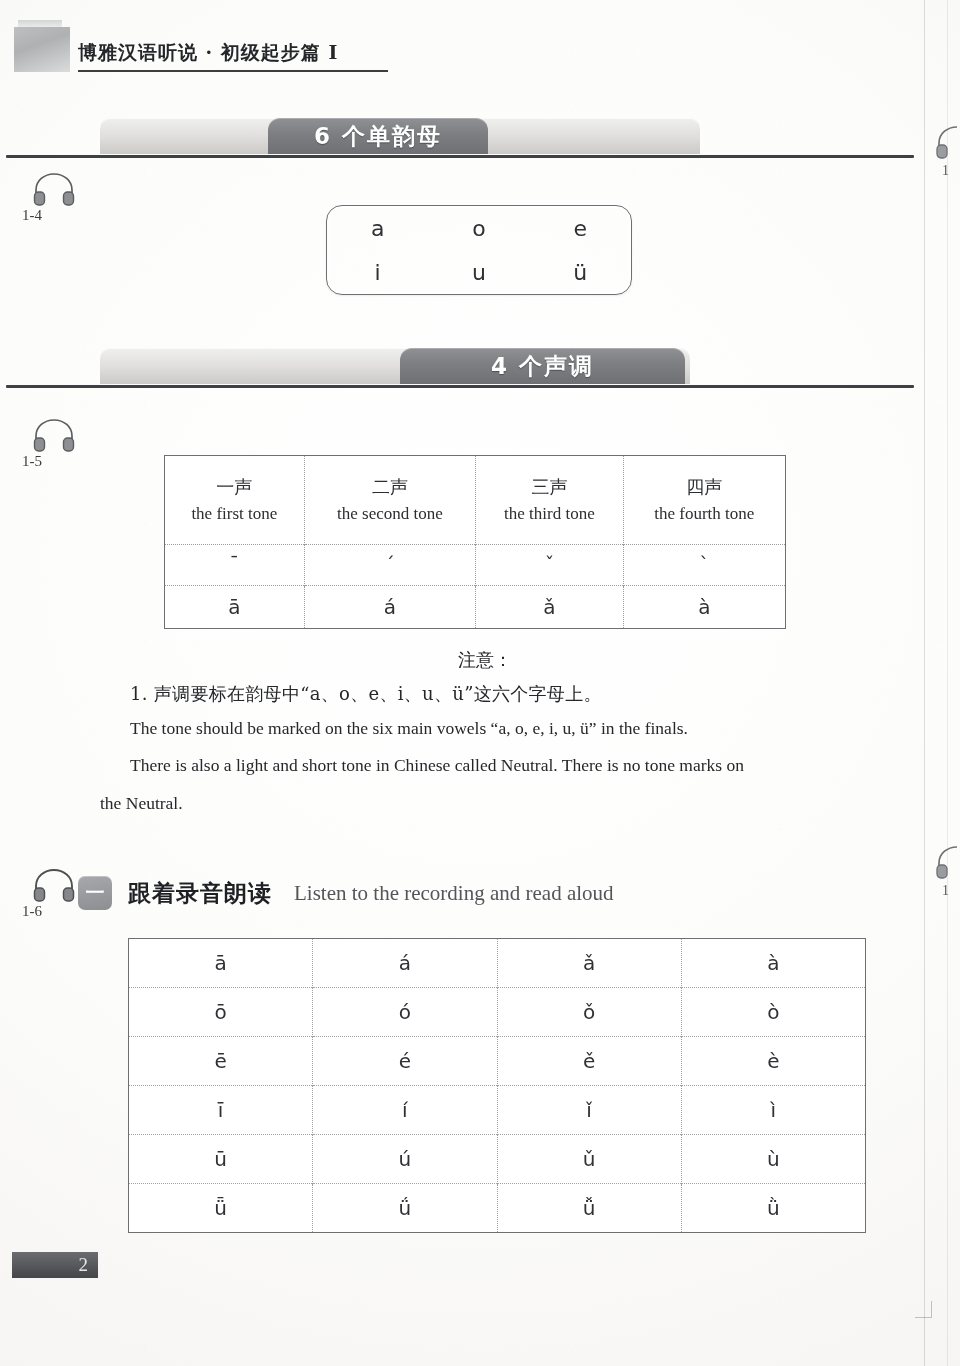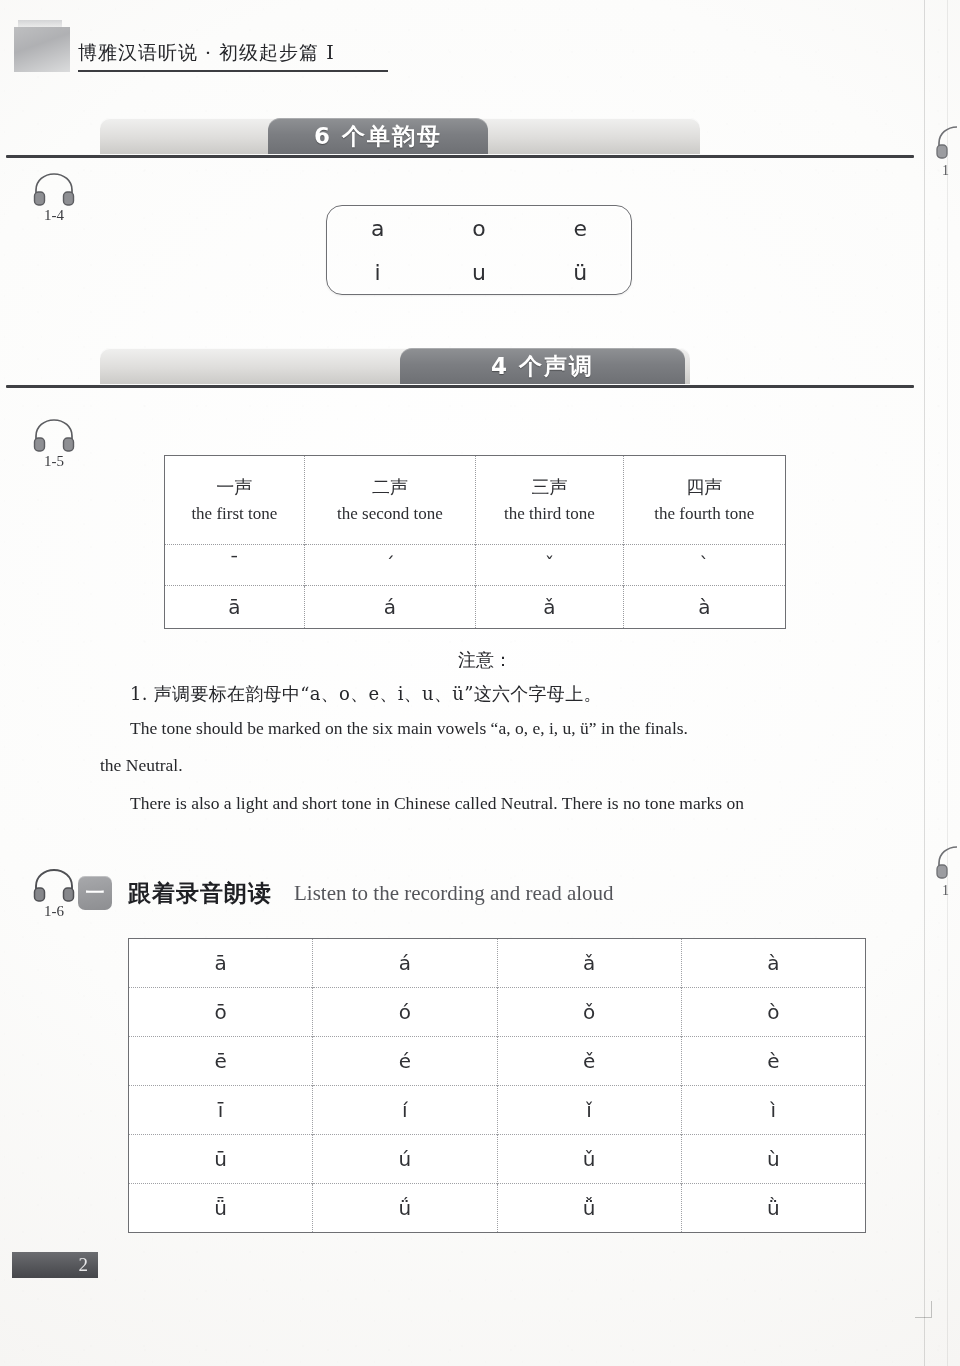--- a/index.html
+++ b/index.html
@@ -55,21 +55,21 @@
   
   .runhead {
     position: absolute;
     left: 78px; top: 40px;
     width: 640px;
   }
   .runhead-text {
     font-size: 19px;
     letter-spacing: 1px;
     color: #25262a;
-    font-weight: 400;
+    font-weight: 700;
     font-family: "DejaVu Serif", "Liberation Serif", serif;
     white-space: nowrap;
   }
   .runhead-rule {
     margin-top: 4px;
     width: 310px;
     height: 2px;
     background: #3c3d41;
   }
 
@@ -142,21 +142,21 @@
     right: 28px; bottom: 48px;
     width: 16px; height: 16px;
     border-right: 1px solid rgba(0,0,0,.22);
     border-bottom: 1px solid rgba(0,0,0,.22);
   }
 
   
   .audio-cue {
     position: absolute;
     width: 64px;
-    text-align: center;
+    text-align: left;
   }
   .audio-cue .hp { display: block; margin: 0 auto; }
   .audio-cue .track {
     display: block;
     margin-top: 1px;
     font-size: 15px;
     color: #3a3b3f;
     font-family: "Liberation Serif", serif;
   }
   #audio-1-4 { left: 22px; top: 172px; }
@@ -440,22 +440,22 @@
       <td>ǎ</td>
       <td>à</td>
     </tr>
   </tbody>
     </table>
 
   <div class="notes">
     <div class="lead">注意：</div>
     <div class="cn-line">1. 声调要标在韵母中“a、o、e、i、u、ü”这六个字母上。</div>
     <div class="en-line">The tone should be marked on the six main vowels “a, o, e, i, u, ü” in the finals.</div>
+    <div class="en-line">There is also a light and short tone in Chinese called Neutral. There is no tone marks on</div>
     <div class="en-line en-cont">the Neutral.</div>
-    <div class="en-line">There is also a light and short tone in Chinese called Neutral. There is no tone marks on</div>
   </div>
 
   <div class="audio-cue" id="audio-1-6">
     <svg class="hp" width="46" height="34" viewBox="0 0 46 34">
       <path d="M5 24 V18 C5 8.6 13.1 2 23 2 C32.9 2 41 8.6 41 18 V24" fill="none" stroke="#4f5054" stroke-width="1.9"></path>
       <rect x="3.5" y="20" width="10" height="13" rx="4" fill="#86878b" stroke="#4f5054" stroke-width="1.5"></rect>
       <rect x="32.5" y="20" width="10" height="13" rx="4" fill="#86878b" stroke="#4f5054" stroke-width="1.5"></rect>
     </svg>
     <span class="track">1-6</span>
   </div>

